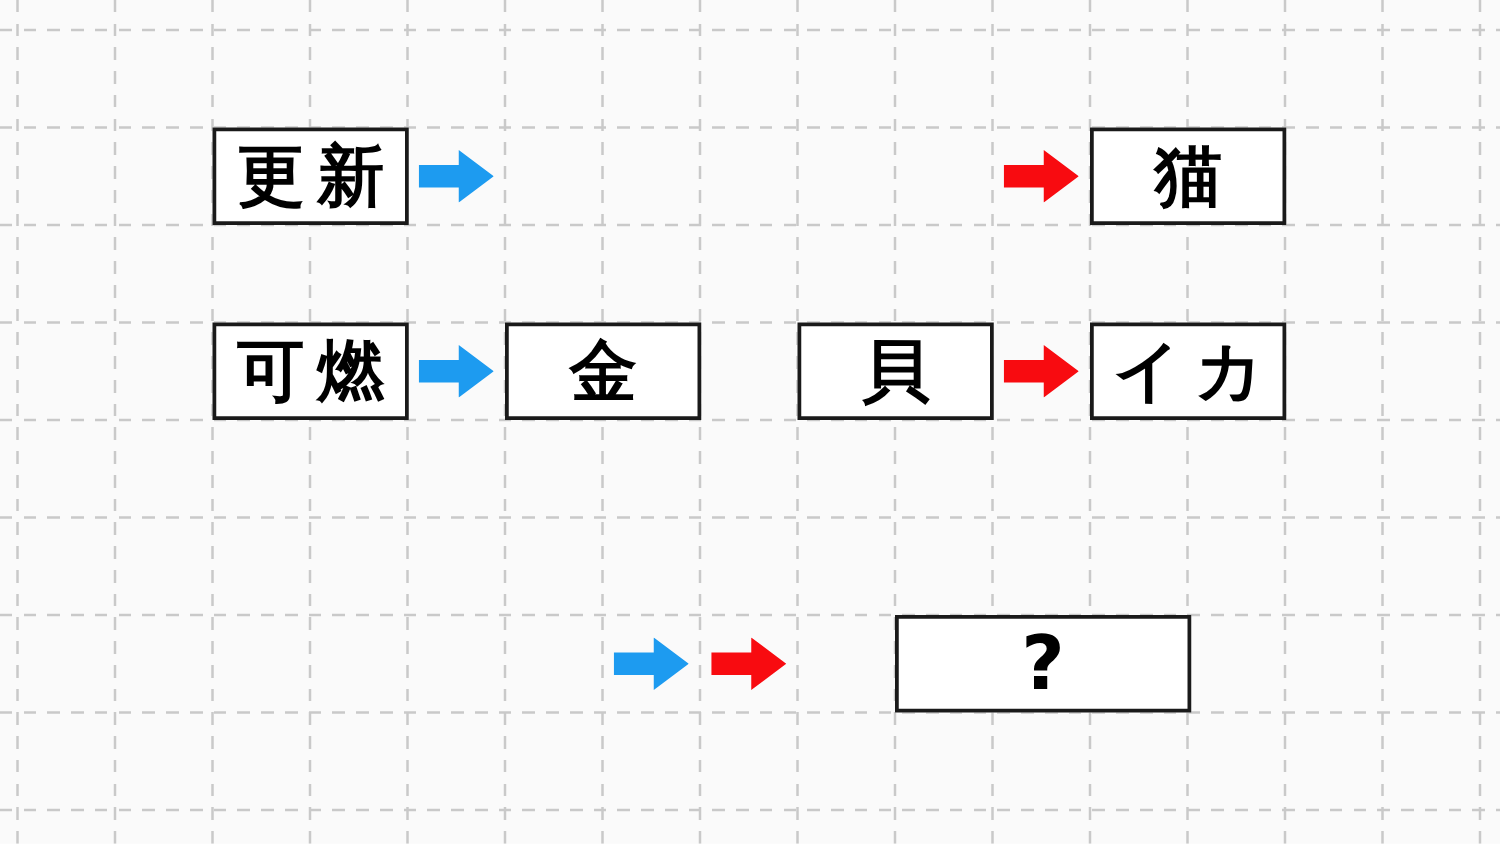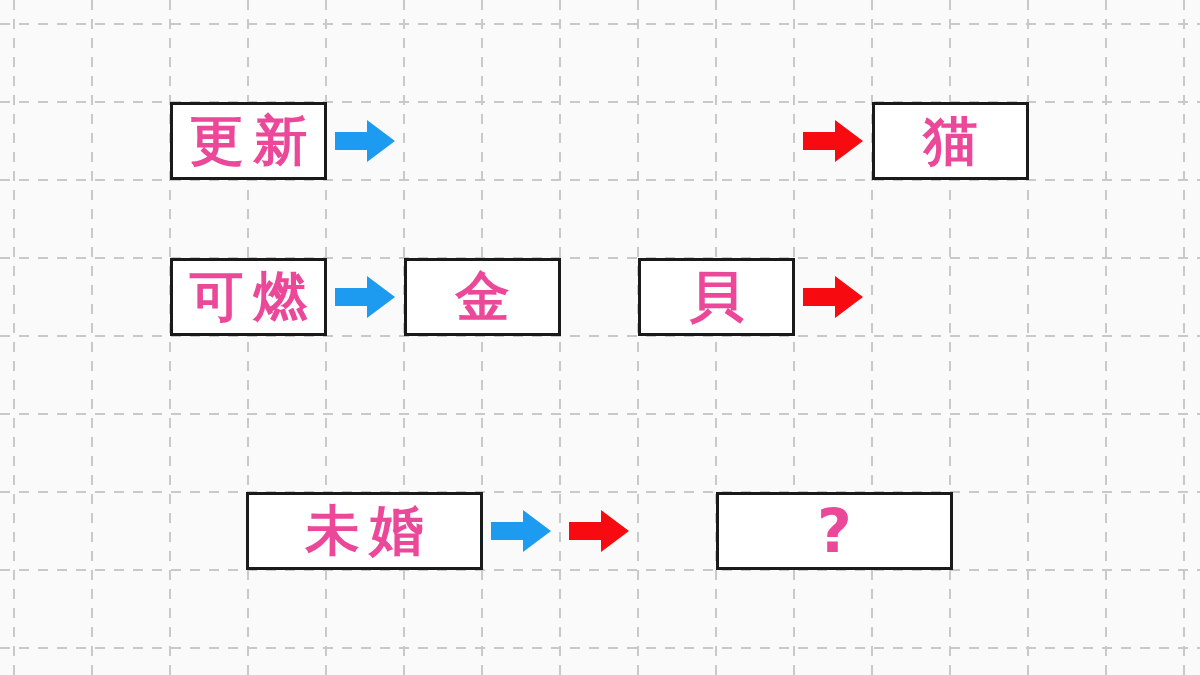--- a/index.html
+++ b/index.html
@@ -36,21 +36,21 @@
   .r3{top:492px;}
   .c1{left:170px;}
   .c2{left:404px;}
   .c3{left:638px;}
   .c4{left:872px;}
   .c-mikon{left:246px;}
   .c-ans{left:716px;}
   .wtext{
     font-size:54px;
     font-weight:900;
-    color:#ec4899;
+    color:#000000;
     line-height:1;
     letter-spacing:10px;
     margin-right:-10px;
     white-space:nowrap;
   }
   .qtext{
     font-size:60px;
     letter-spacing:0;
     margin-right:0;
   }
@@ -130,24 +130,24 @@
   </div>
 
   <div class="wbox w2 r2 c3">
     <span class="wtext">貝</span>
   </div>
   <div class="arrow a-r2 ax-right">
     <svg viewBox="0 0 60 42" width="60" height="42">
         <polygon points="0,12 32,12 32,0 60,21 32,42 32,30 0,30" fill="#f80b10"></polygon>
       </svg>
   </div>
+  <div class="wbox w2 r2 c4">
+    <span class="wtext">イカ</span>
+  </div>
 
-  <div class="wbox w3 r3 c-mikon">
-    <span class="wtext">未婚</span>
-  </div>
   <div class="arrow a-r3 ax-b3">
     <svg viewBox="0 0 60 42" width="60" height="42">
         <polygon points="0,12 32,12 32,0 60,21 32,42 32,30 0,30" fill="#1d9bf0"></polygon>
       </svg>
   </div>
   <div class="arrow a-r3 ax-r3">
     <svg viewBox="0 0 60 42" width="60" height="42">
         <polygon points="0,12 32,12 32,0 60,21 32,42 32,30 0,30" fill="#f80b10"></polygon>
       </svg>
   </div>

